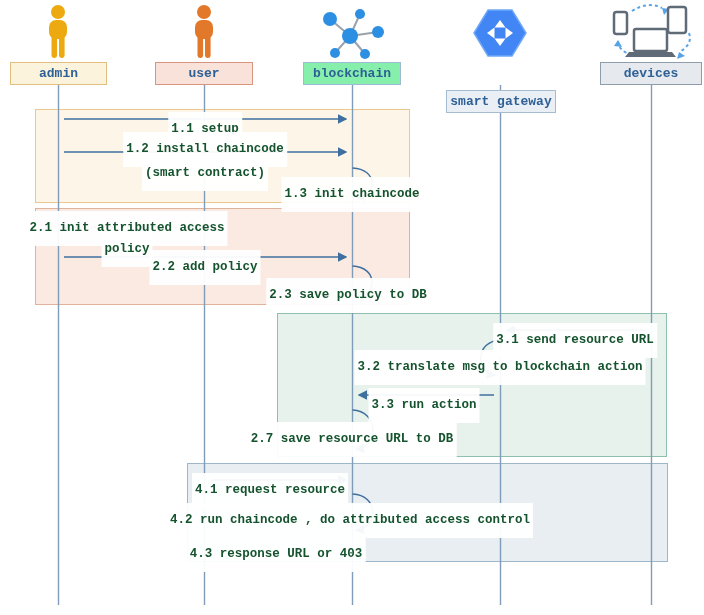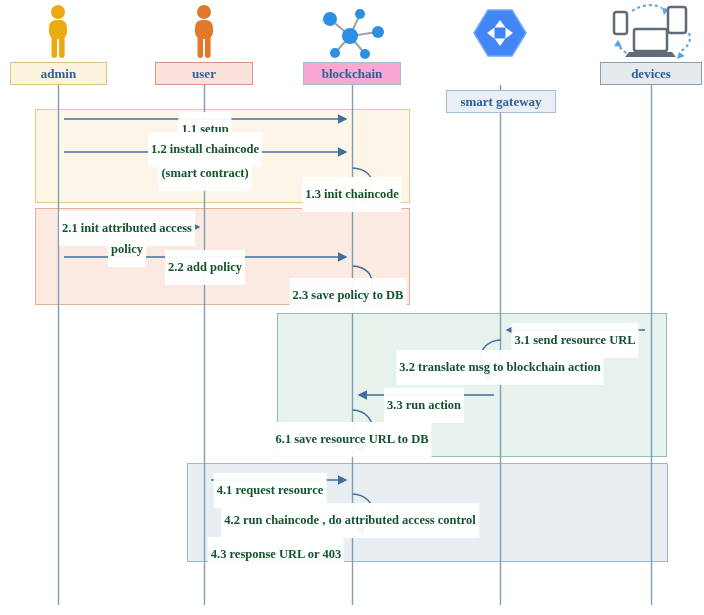--- a/index.html
+++ b/index.html
@@ -1,29 +1,29 @@
 <!DOCTYPE html>
 <html><head>
 <meta charset="utf-8">
 <style>
   html,body{margin:0;padding:0;background:#ffffff;}
   .stage{position:relative;width:704px;height:615px;background:#ffffff;overflow:hidden;
-         font-family:Liberation Serif, serif;}
+         font-family:Liberation Mono, monospace;}
   .layer{position:absolute;left:0;top:0;}
   .group{position:absolute;border:1px solid;box-sizing:border-box;}
   .g1{left:35px;top:109px;width:375px;height:94px;background:#fdf6e8;border-color:#eac98e;}
   .g2{left:35px;top:208px;width:375px;height:97px;background:#fbeae2;border-color:#e0b29b;}
   .g3{left:277px;top:313px;width:390px;height:144px;background:#e7f2ec;border-color:#8fbfae;}
   .g4{left:187px;top:463px;width:481px;height:99px;background:#e9eef3;border-color:#9db6c9;}
   .actor-label{position:absolute;top:62px;height:23px;border:1px solid;box-sizing:border-box;
          display:flex;align-items:center;justify-content:center;
          color:#2e6096;font-weight:700;font-size:13px;}
   .al-admin{left:10px;width:97px;background:#fcf3dd;border-color:#e3bf7f;}
   .al-user{left:155px;width:98px;background:#f9e2d9;border-color:#d99480;}
-  .al-blockchain{left:303px;width:98px;background:#f9a8d4;border-color:#9fb9d6;}
+  .al-blockchain{left:303px;width:98px;background:#86efac;border-color:#9fb9d6;}
   .al-gateway{left:446px;width:110px;background:#e9eff5;border-color:#a6bdd1;margin-top:28px;}
   .al-devices{left:600px;width:102px;background:#e6eaee;border-color:#8e9dab;}
   .msg{position:absolute;color:#14532d;font-weight:700;font-size:12.5px;line-height:15px;
        background:rgba(255,255,255,0.95);padding:10px 3px;white-space:nowrap;
        transform:translateX(-50%);}
   .icon{position:absolute;}
   svg{display:block;}
 </style>
 </head>
 <body>
@@ -143,18 +143,18 @@
   <div class="msg" style="left:205px;top:132px">1.2 install chaincode</div>
   <div class="msg" style="left:205px;top:156px">(smart contract)</div>
   <div class="msg" style="left:352px;top:177px">1.3 init chaincode</div>
   <div class="msg" style="left:127px;top:211px">2.1 init attributed access</div>
   <div class="msg" style="left:127px;top:232px">policy</div>
   <div class="msg" style="left:205px;top:250px">2.2 add policy</div>
   <div class="msg" style="left:348px;top:278px">2.3 save policy to DB</div>
   <div class="msg" style="left:575px;top:323px">3.1 send resource URL</div>
   <div class="msg" style="left:500px;top:350px">3.2 translate msg to blockchain action</div>
   <div class="msg" style="left:424px;top:388px">3.3 run action</div>
-  <div class="msg" style="left:352px;top:422px">6.1 save resource URL to DB</div>
+  <div class="msg" style="left:352px;top:422px">2.7 save resource URL to DB</div>
   <div class="msg" style="left:270px;top:473px">4.1 request resource</div>
   <div class="msg" style="left:350px;top:503px">4.2 run chaincode ,  do attributed access control</div>
   <div class="msg" style="left:276px;top:537px">4.3 response URL  or 403</div>
 
 </div>
 
 </body></html>

